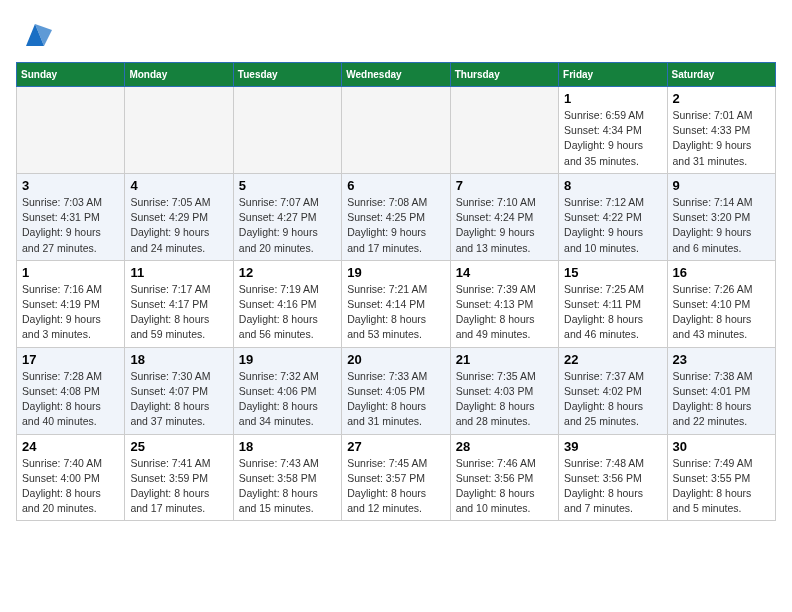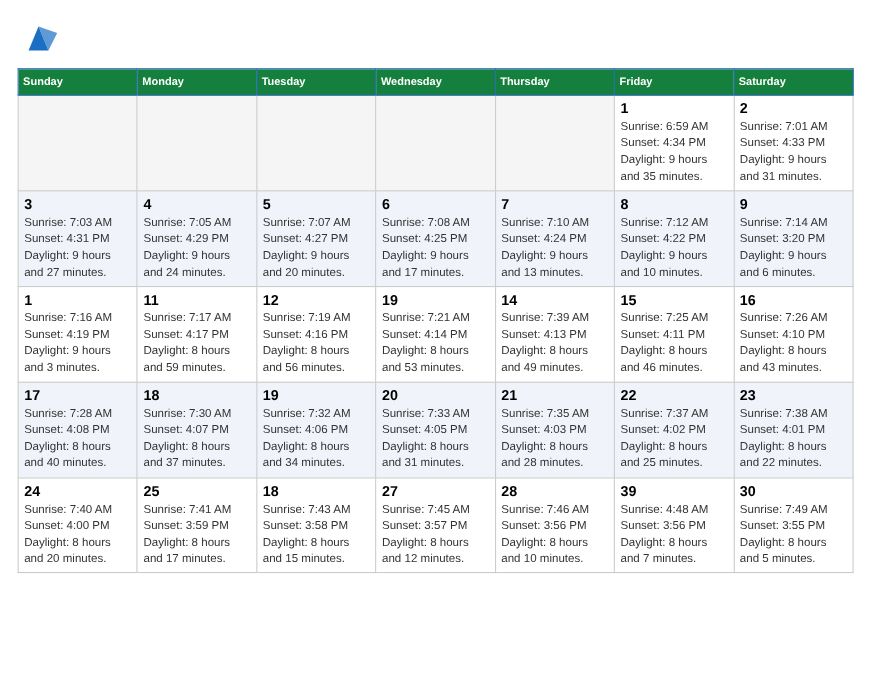--- a/index.html
+++ b/index.html
@@ -298,21 +298,21 @@
 Daylight: 8 hours and 12 minutes.</div>
         </td>
         <td>
           <span class="day-num">28</span>
           <div class="day-detail">Sunrise: 7:46 AM
 Sunset: 3:56 PM
 Daylight: 8 hours and 10 minutes.</div>
         </td>
         <td>
           <span class="day-num">39</span>
-          <div class="day-detail">Sunrise: 4:48 AM
+          <div class="day-detail">Sunrise: 7:48 AM
 Sunset: 3:56 PM
 Daylight: 8 hours and 7 minutes.</div>
         </td>
         <td>
           <span class="day-num">30</span>
           <div class="day-detail">Sunrise: 7:49 AM
 Sunset: 3:55 PM
 Daylight: 8 hours and 5 minutes.</div>
         </td>
       </tr>

